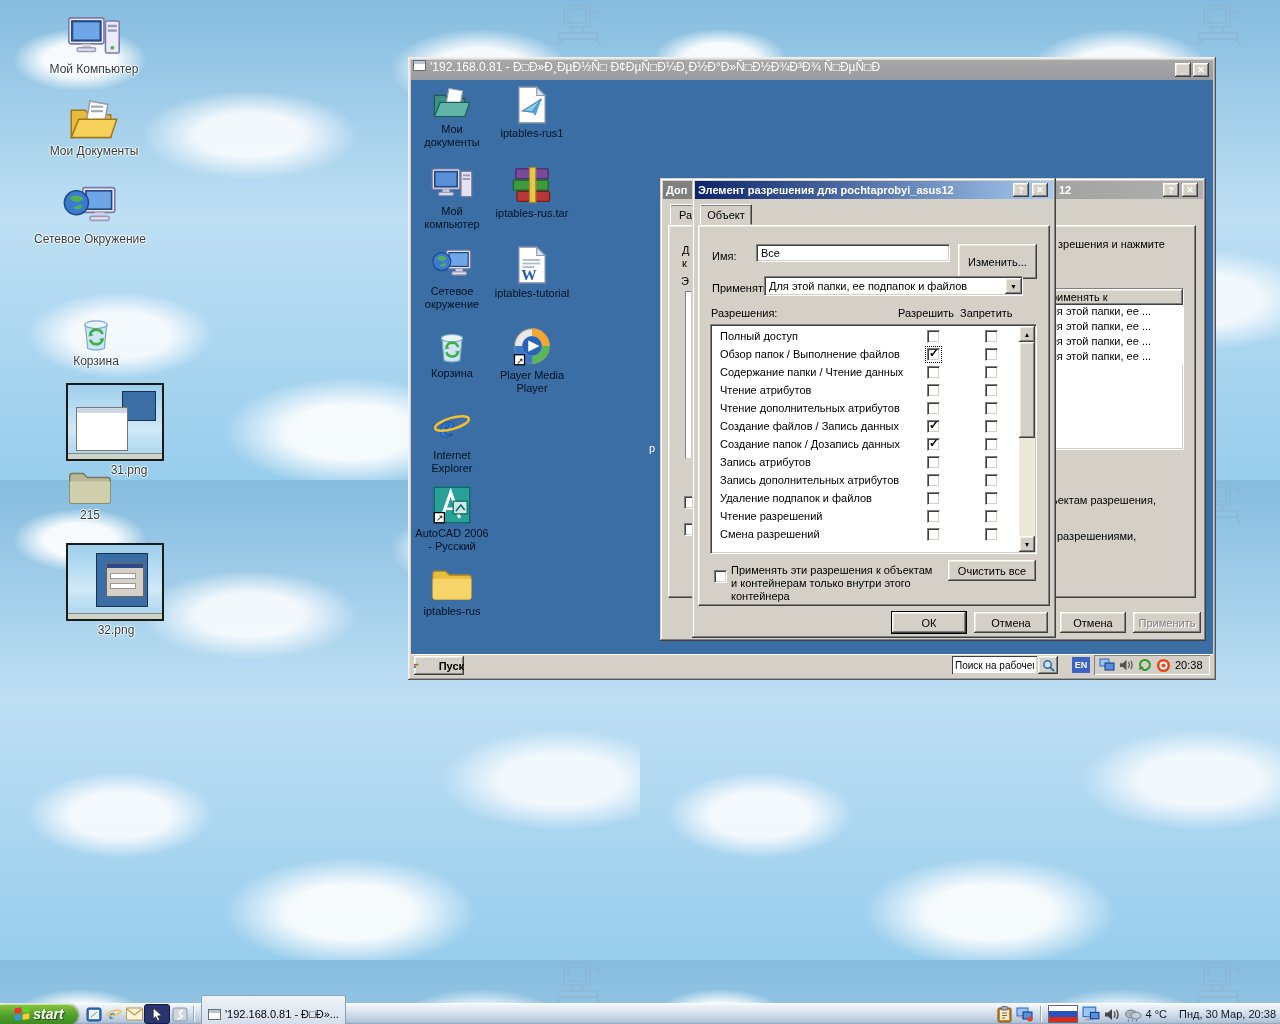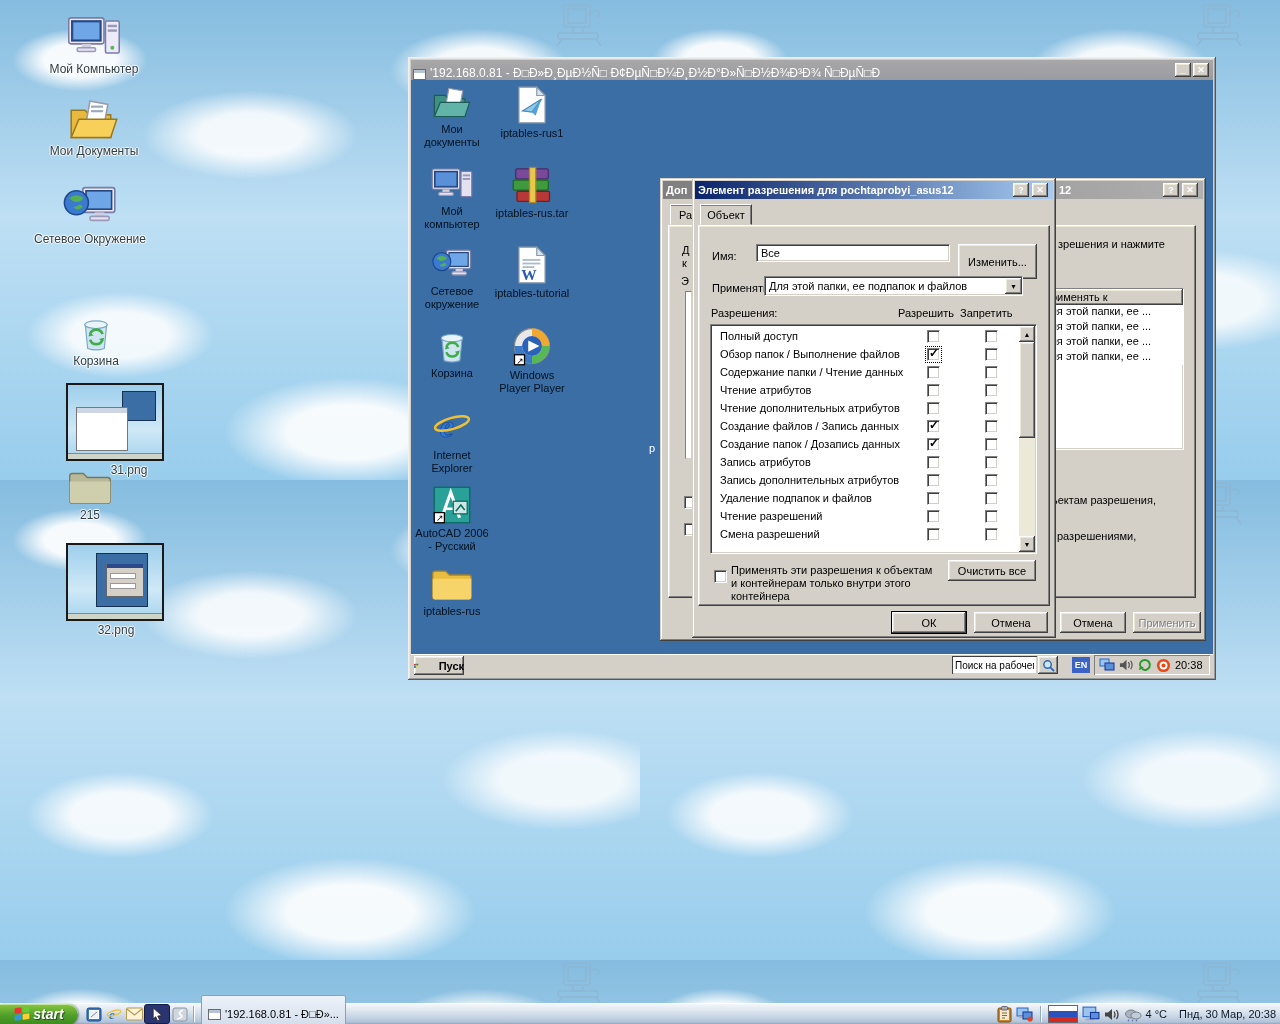--- a/index.html
+++ b/index.html
@@ -47,21 +47,21 @@
   .cb.checked::after { content:"✓"; position:absolute; left:1px; top:-3px;
         font-size:12px; font-weight:bold; color:#000; }
   .cb.focused { outline:1px dotted #000; outline-offset:1px; }
 
   
   #rwin { position:absolute; left:408px; top:57px; width:808px; height:623px;
     background:#d4d0c8;
     box-shadow:inset -1px -1px 0 #585858, inset 1px 1px 0 #f0f0f0,
                inset -2px -2px 0 #9a9a9a, inset 2px 2px 0 #e6e6e6; padding:3px; }
   #rtitle { height:20px; background:linear-gradient(180deg,#a8a8a8,#9a9aa2);
-    color:#fff; font-size:12px; display:flex; align-items:flex-end; padding:0 2px; position:relative; }
+    color:#fff; font-size:12px; display:flex; align-items:flex-start; padding:0 2px; position:relative; }
   #rclient { position:absolute; left:3px; top:23px; right:3px; bottom:26px; background:#3a6ea5; }
 
   .ricon { position:absolute; width:78px; text-align:center; cursor:default; }
   .ricon svg { display:block; margin:0 auto; }
   .rlabel { margin-top:3px; font-size:11px; line-height:13px; color:#04111f; }
 
   
   #rtask { position:absolute; left:3px; bottom:3px; right:3px; height:23px; background:#d4d0c8;
     box-shadow:inset 0 1px 0 #fff; display:flex; align-items:center; }
 
@@ -380,21 +380,21 @@
       <svg width="40" height="40" viewBox="0 0 32 32">
           <circle cx="16" cy="16" r="14" fill="#e8e8e8" stroke="#888"></circle>
           <path d="M16 2 A14 14 0 0 1 30 16 L24 16 A8 8 0 0 0 16 8 Z" fill="#f0a830"></path>
           <path d="M30 16 A14 14 0 0 1 16 30 L16 24 A8 8 0 0 0 24 16 Z" fill="#58b858"></path>
           <path d="M16 30 A14 14 0 0 1 2 16 L8 16 A8 8 0 0 0 16 24 Z" fill="#3a78c8"></path>
           <circle cx="16" cy="16" r="8" fill="#2a62b8"></circle>
           <path d="M13 11.5 L22 16 L13 20.5 Z" fill="#fff"></path>
           <rect x="2" y="23" width="8" height="8" fill="#fff" stroke="#000"></rect>
           <text x="3.4" y="30" font-size="7" fill="#000">↗</text>
         </svg>
-      <div class="rlabel">Windows Player Player</div>
+      <div class="rlabel">Player Media Player</div>
     </div>
 
     <div class="lbl" style="left:238px;top:362px;color:#fff">р</div>
   </div>
 
   <div id="rtask">
     <div class="btn" style="position:relative;left:3px;width:50px;height:19px;font-weight:bold;gap:20px">
       <svg width="12" height="12" viewBox="0 0 12 12">
           <rect x="0" y="1" width="5" height="4.5" fill="#d33" transform="skewY(-6)"></rect>
           <rect x="6" y="1" width="5" height="4.5" fill="#3a7a3a" transform="skewY(-6)"></rect>

